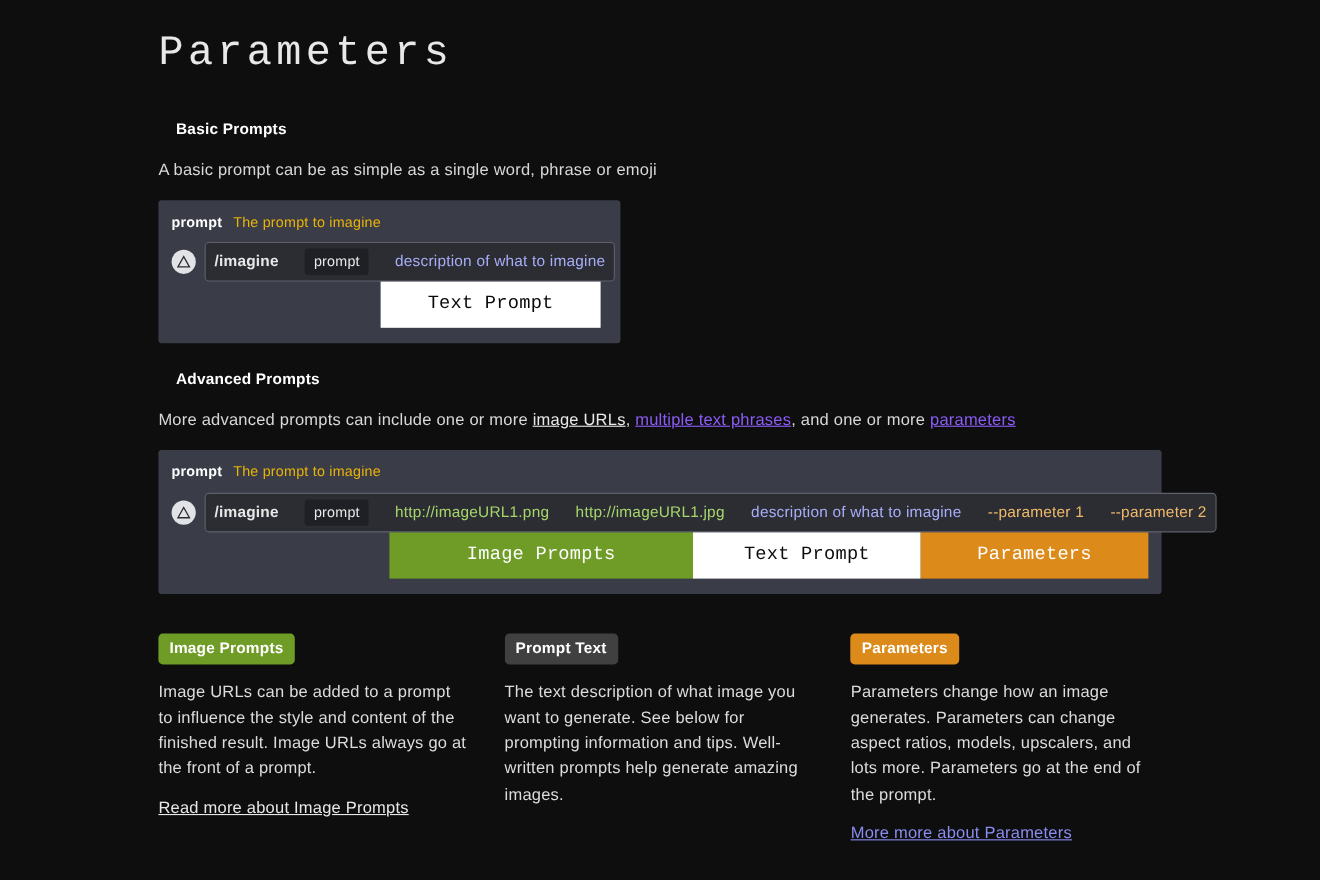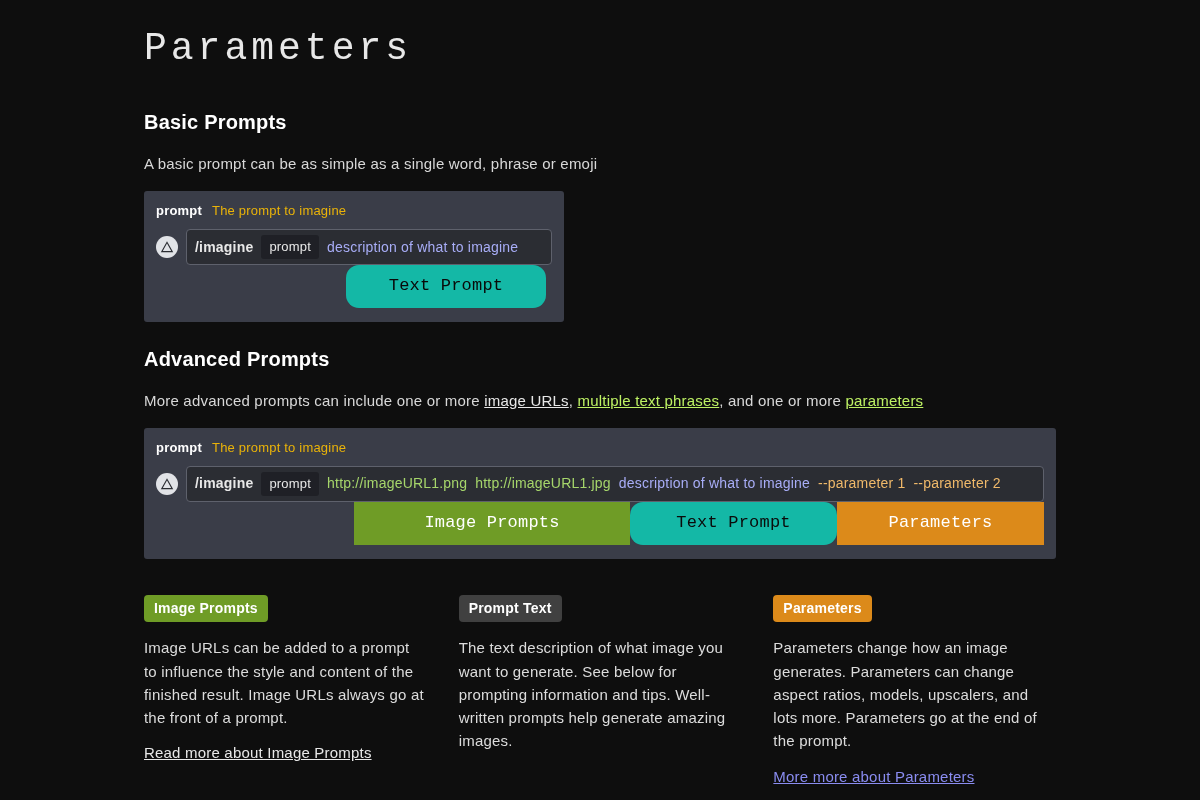--- a/index.html
+++ b/index.html
@@ -17,31 +17,31 @@
     padding: 20px 24px 60px 24px;
   }
   h1.structure {
     font-family: "Courier New", ui-monospace, monospace;
     font-size: 38px;
     font-weight: 300;
     letter-spacing: 4px;
     margin-bottom: 28px;
   }
   h2.section {
-    font-size: 20px;
+    font-size: 14px;
     font-weight: 700;
-    margin: 22px 0 14px 0;
+    margin: 22px 0 14px 16px;
     color: #ffffff;
   }
   p.lead {
     color: #d8d8d8;
     margin-bottom: 16px;
   }
   a.inline-link {
-    color: #bef264;
+    color: #8b5cf6;
     text-decoration: underline;
   }
   a.read-more {
     color: #e8e8e8;
     text-decoration: underline;
     display: inline-block;
     margin-top: 6px;
   }
   a.read-more.blue { color: #8a8cf0; }
   
@@ -64,21 +64,21 @@
     flex: 0 0 auto;
   }
   .cmd-line {
     flex: 1;
     background: #2b2d33;
     border: 1px solid #5e616c;
     border-radius: 4px;
     padding: 5px 8px;
     display: flex;
     align-items: center;
-    gap: 8px;
+    gap: 24px;
     font-size: 14px;
     color: #d8d9de;
     white-space: nowrap;
   }
   .slash { color: #e8e8e8; font-weight: 600; }
   .chip {
     background: #1f2026;
     border-radius: 3px;
     padding: 2px 8px;
     color: #e8e8e8;
@@ -90,21 +90,21 @@
   .seg.par { color: #f0b96a; }
   .label-row { display: flex; margin-top: 0; }
   .label-row.small { margin-left: 190px; }
   .label-block {
     font-family: "Courier New", ui-monospace, monospace;
     font-size: 17px;
     padding: 8px 0;
     text-align: center;
     color: #090909;
   }
-  .lb-text { background: #14b8a6; border-radius: 13px; }
+  .lb-text { background: #ffffff; }
   .lb-img  { background: #6f9c26; color: #ffffff; }
   .lb-par  { background: #dc8a1a; color: #ffffff; }
   .label-row.small .lb-text { width: 200px; }
   .label-row.wide { margin-left: 198px; }
   .label-row.wide .lb-img  { flex: 1 1 38%; }
   .label-row.wide .lb-text { flex: 1 1 28%; color:#0b0b0b; }
   .label-row.wide .lb-par  { flex: 1 1 28%; }
   .cols {
     display: flex;
     gap: 32px;

